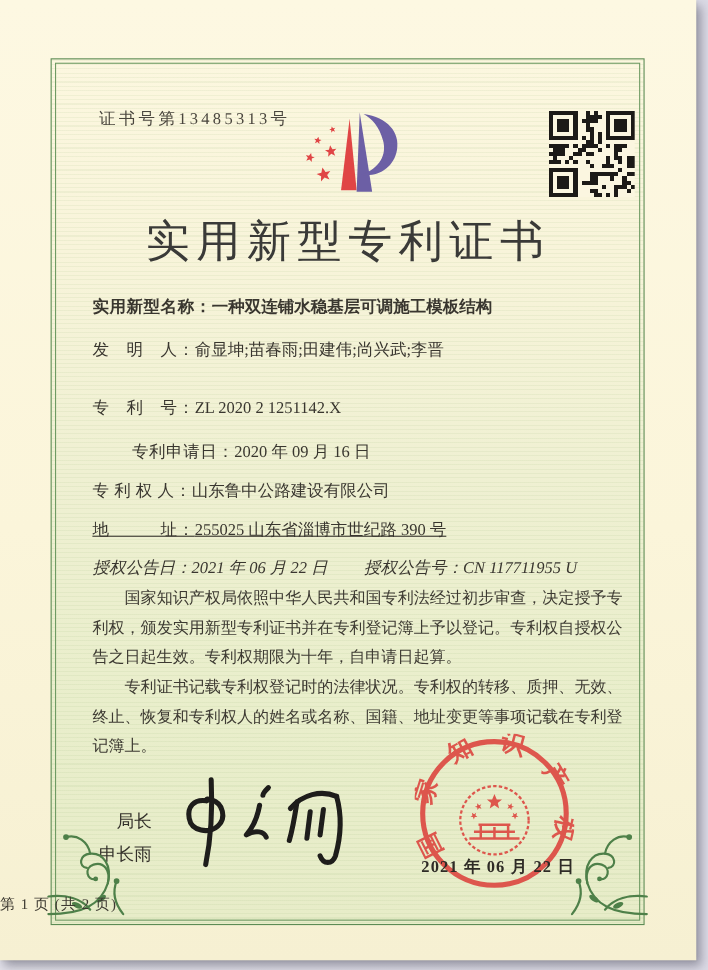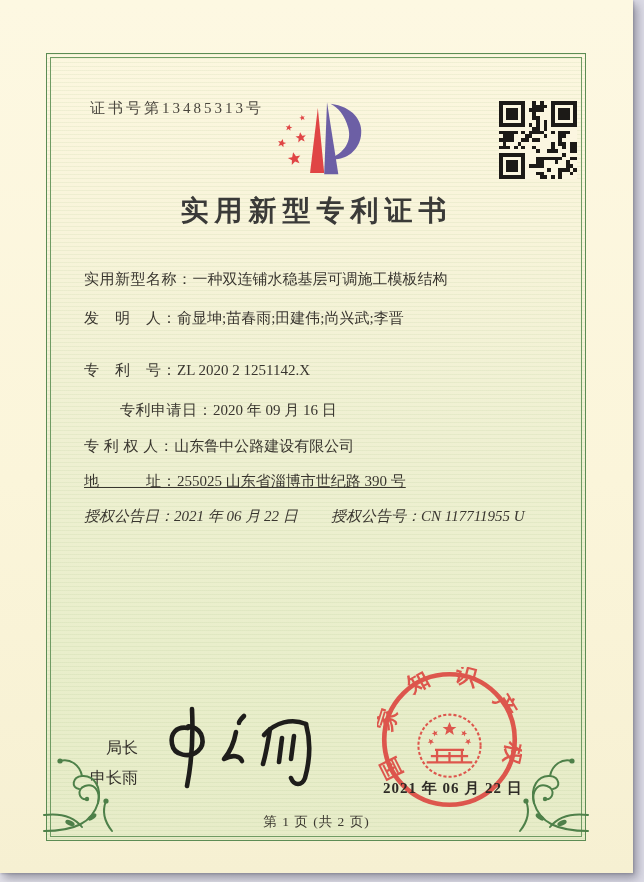--- a/index.html
+++ b/index.html
@@ -19,38 +19,38 @@
     background:
       repeating-linear-gradient(180deg, rgba(140,175,110,.10) 0 1px, rgba(0,0,0,0) 1px 4px),
       linear-gradient(180deg,#fcf7df 0%,#f8f4da 22%,#eff0d2 48%,#e9eecb 75%,#e7ecc8 100%);
   }
   .frame-inner{position:absolute;inset:3px;border:1px solid #6f9b63;pointer-events:none;}
   .cert-no{position:absolute;left:90px;top:99px;font-size:15px;letter-spacing:3px;color:#4a463e;}
   .logo{position:absolute;left:262px;top:96px;width:106px;height:86px;}
   .qr{position:absolute;left:499px;top:101px;width:78px;height:78px;}
   .title{
     position:absolute;left:0;top:192px;width:100%;text-align:center;
-    font-size:28px;font-weight:bold;color:#3a3a38;letter-spacing:6px;
+    font-size:40px;font-weight:normal;color:#3a3a38;letter-spacing:6px;
   }
   .fields{position:absolute;left:84px;top:0;width:486px;color:#39362f;font-size:15px;}
   .frow{position:absolute;left:0;white-space:nowrap;}
   .frow .lbl{letter-spacing:.5px;}
-  .r0{top:270px;}.r1{top:309px;}.r2{top:361px;}.r3{top:401px;margin-left:36px;}.r4{top:437px;}.r5{top:472px;text-decoration:underline;}
+  .r0{top:270px;font-weight:bold;}.r1{top:309px;}.r2{top:361px;}.r3{top:401px;margin-left:36px;}.r4{top:437px;}.r5{top:472px;text-decoration:underline;}
   .grant{position:absolute;left:84px;top:507px;width:486px;font-size:15px;color:#39362f;white-space:nowrap;font-style:italic;}
   .grant .second{position:absolute;left:247px;top:0;}
   .bodytext{
     position:absolute;left:84px;top:531px;width:482px;
     font-size:14.6px;line-height:1.85;color:#3d3a32;text-align:justify;
   }
   .bodytext p{margin:0;text-indent:2em;}
   .signer{position:absolute;left:90px;top:733px;font-size:16px;color:#33302a;line-height:1.85;text-align:right;}
   .signature{position:absolute;left:158px;top:698px;width:165px;height:98px;}
   .seal{position:absolute;left:377px;top:667px;width:145px;height:145px;opacity:.92;}
   .seal-date{position:absolute;left:383px;top:779px;width:140px;font-size:15px;font-weight:bold;color:#2e2b26;white-space:nowrap;letter-spacing:1px;}
-  .pageno{position:absolute;left:0;top:813px;width:100%;text-align:center;font-size:13.5px;color:#3c3931;letter-spacing:1px;}
+  .pageno{position:absolute;left:0;top:813px;width:100%;font-size:13.5px;color:#3c3931;letter-spacing:1px;}
   .backnote{position:absolute;left:0;top:854px;width:100%;text-align:center;font-size:13.5px;color:#464238;letter-spacing:2px;margin-top:28px;}
   .ornament{position:absolute;width:92px;height:92px;}
   .orn-left{left:40px;top:743px;transform:scaleX(-1);}
   .orn-right{left:500px;top:743px;}
 </style>
 </head>
 <body>
 
 <div class="paper">
   <div class="frame">
@@ -299,20 +299,24 @@
     <div class="frow r3"><span class="lbl">专利申请日：</span><span>2020 年 09 月 16 日</span></div>
     <div class="frow r4"><span class="lbl">专 利 权 人：</span><span>山东鲁中公路建设有限公司</span></div>
     <div class="frow r5"><span class="lbl">地　　　址：</span><span>255025 山东省淄博市世纪路 390 号</span></div>
   </div>
 
   <div class="grant">
     <span>授权公告日：</span><span>2021 年 06 月 22 日</span>
     <span class="second"><span>授权公告号：</span><span>CN 117711955 U</span></span>
   </div>
 
+  <div class="bodytext">
+    <p>国家知识产权局依照中华人民共和国专利法经过初步审查，决定授予专利权，颁发实用新型专利证书并在专利登记簿上予以登记。专利权自授权公告之日起生效。专利权期限为十年，自申请日起算。</p>
+    <p>专利证书记载专利权登记时的法律状况。专利权的转移、质押、无效、终止、恢复和专利权人的姓名或名称、国籍、地址变更等事项记载在专利登记簿上。</p>
+  </div>
 
   <div class="signer">
     <div>局长</div>
     <div>申长雨</div>
   </div>
 
   <svg class="signature" viewBox="0 0 165 98" aria-hidden="true">
     <g fill="none" stroke="#1e1d1b" stroke-width="4.6" stroke-linecap="round" stroke-linejoin="round">
       <path d="M30,30 C18,28 12,36 14,46 C16,58 32,60 40,53 C48,46 45,32 34,29 C31,28 29,28 30,30"></path>
       <path d="M34,11 C35,32 35,58 29,88"></path>

